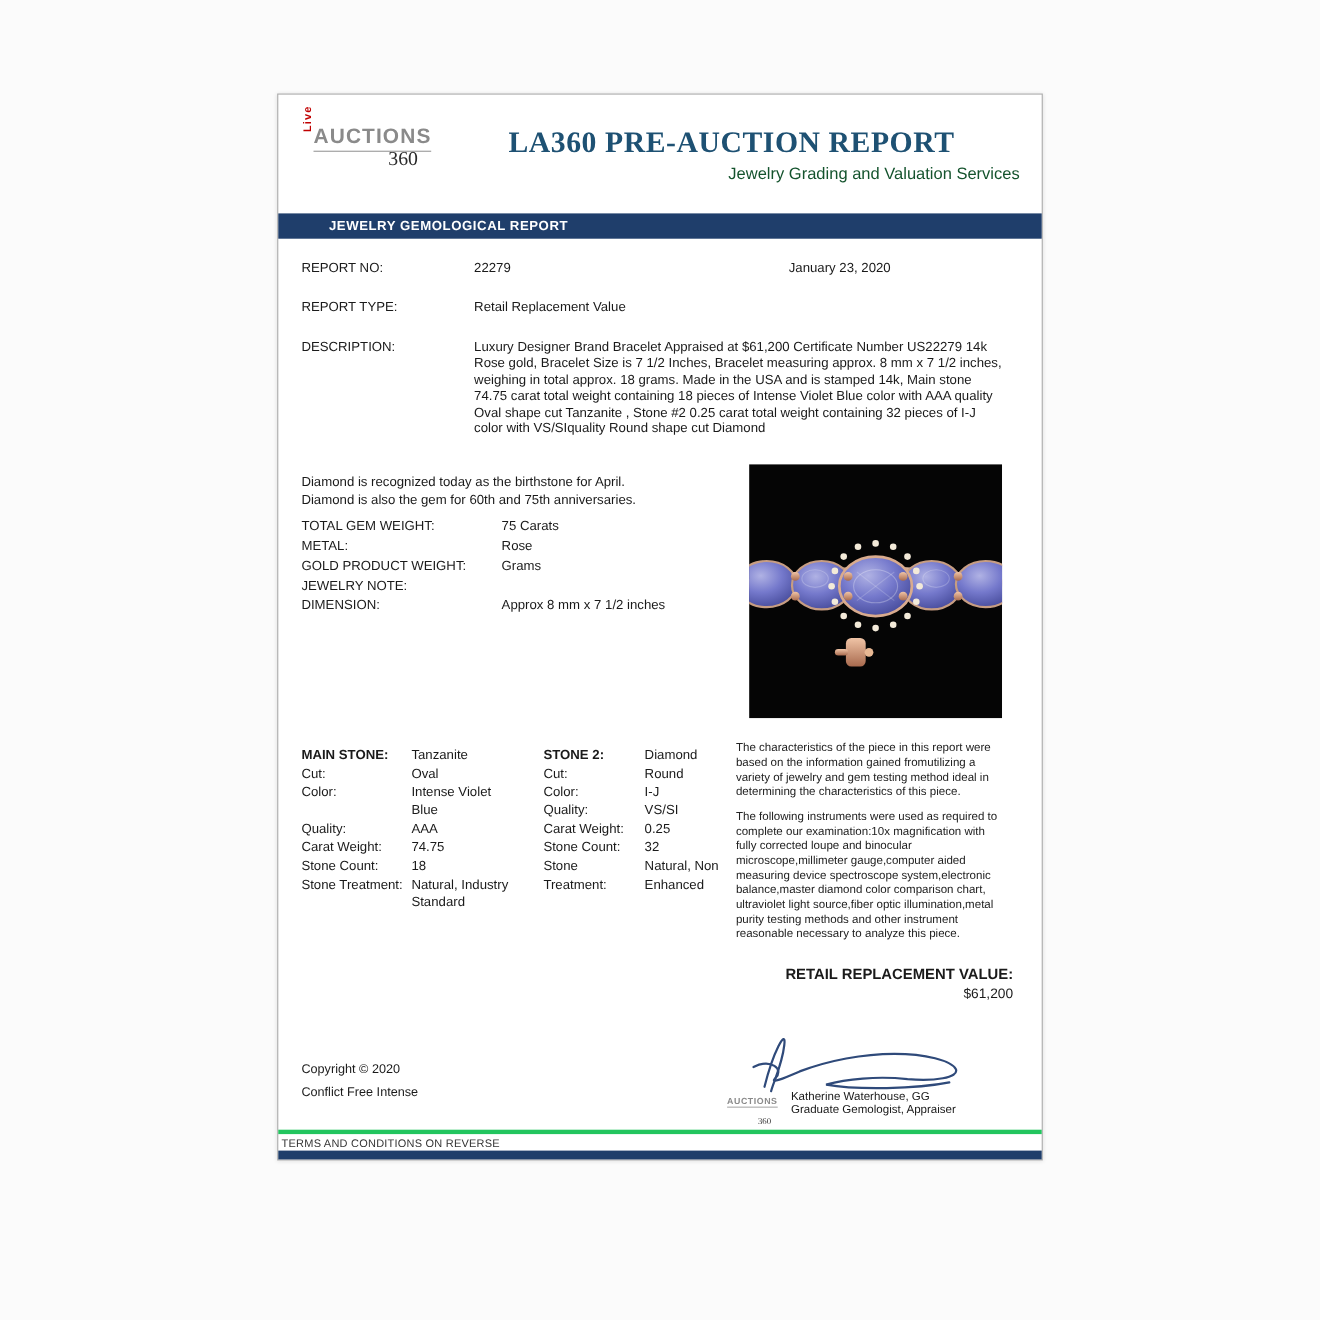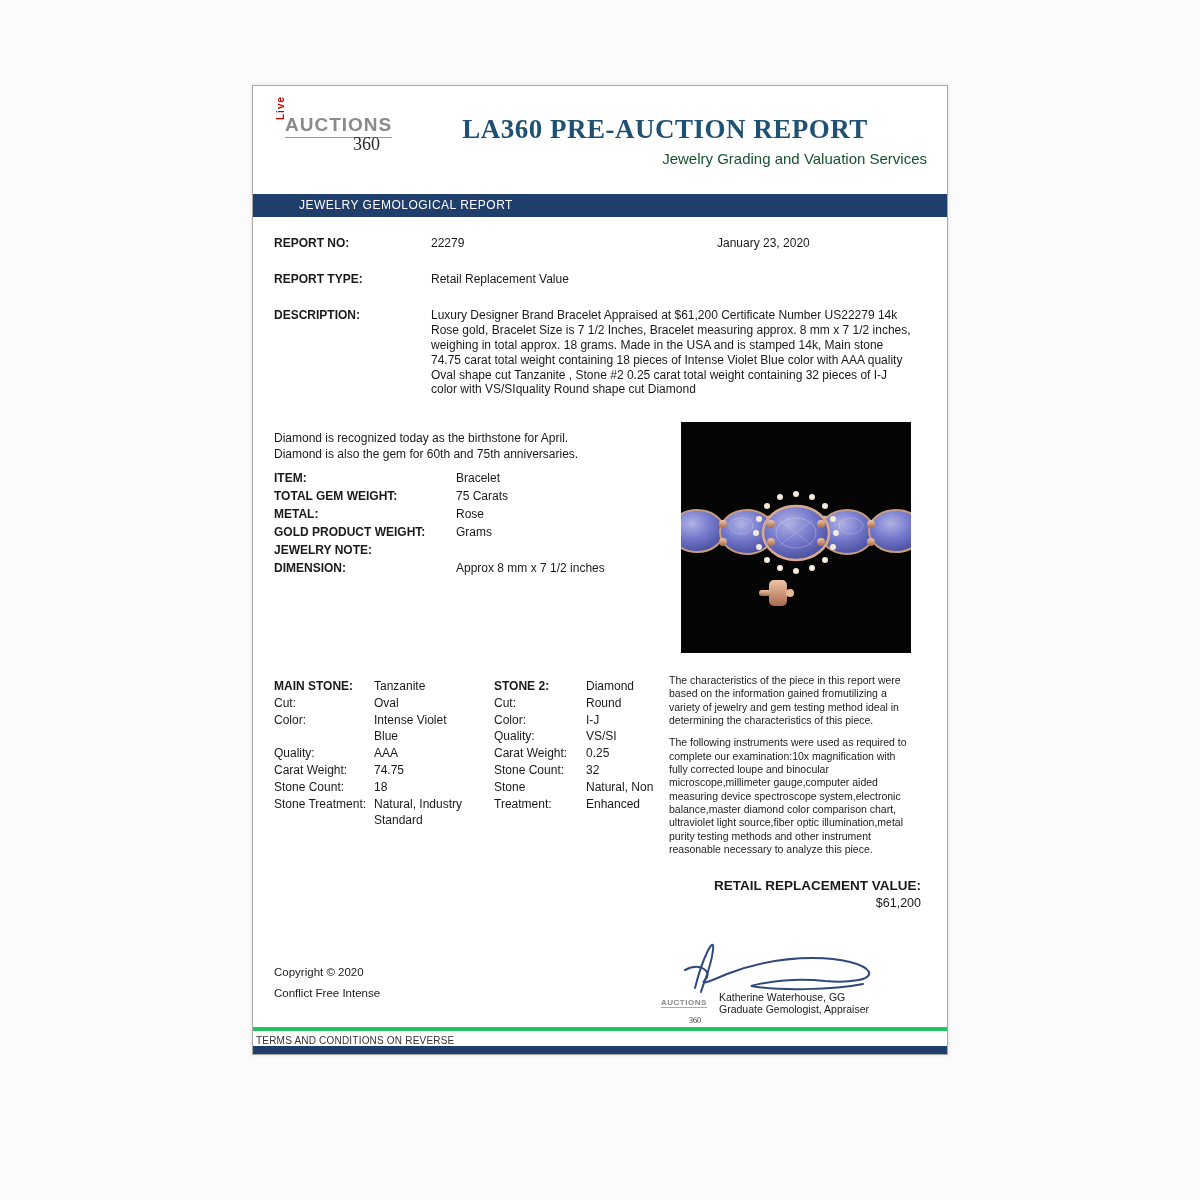--- a/index.html
+++ b/index.html
@@ -33,25 +33,25 @@
     position:absolute; left:150px; right:20px; top:28px; text-align:center;
     font-family:"Liberation Serif", serif; font-weight:bold; font-size:27px;
     color:#1e5173; letter-spacing:0.5px;
   }
   .subtitle {
     position:absolute; left:150px; right:20px; top:64px; text-align:right;
     font-size:15px; color:#14532d;
   }
   .band {
     position:absolute; left:0; top:108px; width:100%; height:23px;
-    background:#1f3e6b; color:#ffffff; font-size:12px; font-weight:normal;
+    background:#1f3e6b; color:#ffffff; font-size:12px; font-weight:bold;
     letter-spacing:0.5px; line-height:23px; padding-left:46px;
   }
   
-  .lbl { font-weight:bold; font-size:12px; }
+  .lbl { font-weight:normal; font-size:12px; }
   .val { font-size:12px; }
   .row-reportno { position:absolute; left:21px; top:150px; width:655px; }
   .row-reporttype { position:absolute; left:21px; top:186px; width:655px; }
   .row-desc { position:absolute; left:21px; top:222px; width:655px; }
   .field-label { position:absolute; left:0; top:0; }
   .field-value { position:absolute; left:157px; top:0; width:480px; line-height:1.24; }
   .report-date { position:absolute; left:443px; top:0; font-size:12px; }
   
   .note { position:absolute; left:21px; top:345px; width:400px; font-size:12px; line-height:1.3; }
   .item-fields { position:absolute; left:21px; top:383px; width:405px; }
@@ -124,24 +124,20 @@
     <span class="lbl field-label">DESCRIPTION:</span>
     <span class="val field-value">Luxury Designer Brand Bracelet Appraised at $61,200 Certificate Number US22279 14k Rose gold, Bracelet Size is 7 1/2 Inches, Bracelet measuring approx. 8 mm x 7 1/2 inches, weighing in total approx. 18 grams. Made in the USA and is stamped 14k, Main stone 74.75 carat total weight containing 18 pieces of Intense Violet Blue color with AAA quality Oval shape cut Tanzanite , Stone #2 0.25 carat total weight containing 32 pieces of I-J color with VS/SIquality Round shape cut Diamond</span>
   </div>
 
   <div class="note">
     <div>Diamond is recognized today as the birthstone for April.</div>
     <div>Diamond is also the gem for 60th and 75th anniversaries.</div>
   </div>
 
   <div class="item-fields">
-    <div class="item-row">
-      <span class="lbl">ITEM:</span>
-      <span class="val">Bracelet</span>
-    </div>
     <div class="item-row">
       <span class="lbl">TOTAL GEM WEIGHT:</span>
       <span class="val">75 Carats</span>
     </div>
     <div class="item-row">
       <span class="lbl">METAL:</span>
       <span class="val">Rose</span>
     </div>
     <div class="item-row">
       <span class="lbl">GOLD PRODUCT WEIGHT:</span>

